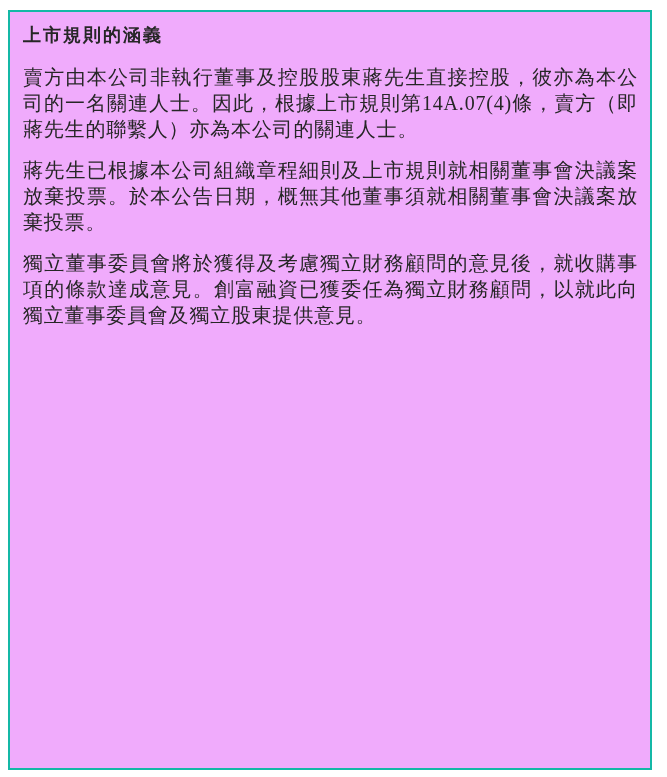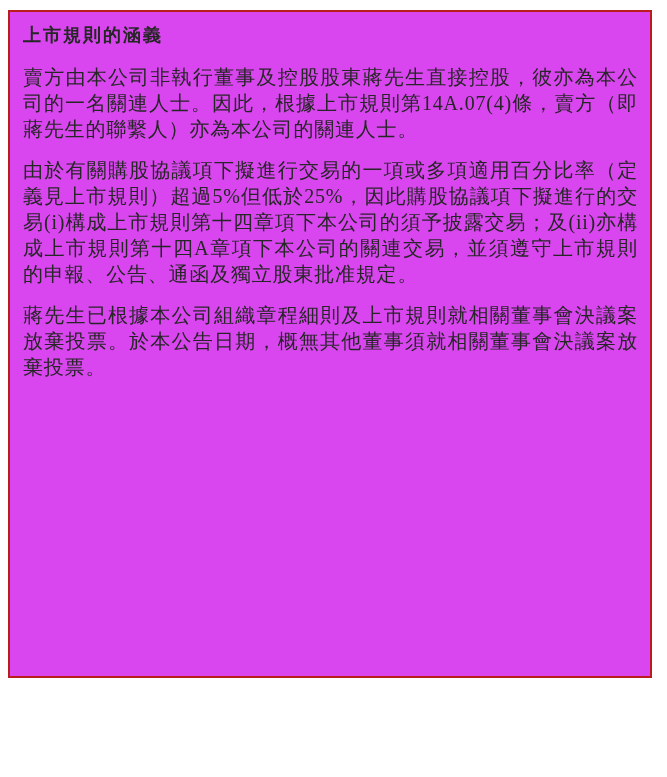--- a/index.html
+++ b/index.html
@@ -9,23 +9,23 @@
   }
   body {
     width: 667px;
     height: 777px;
     overflow: hidden;
     font-family: "Liberation Serif", "DejaVu Serif", serif;
   }
   .page-frame {
     box-sizing: border-box;
     margin: 10px 15px 0 8px;
-    height: 668px;
-    border: 2px solid #b91c1c;
-    background: #d946ef;
+    height: 760px;
+    border: 2px solid #14b8a6;
+    background: #f0abfc;
     padding: 10px 12px 0 13px;
     color: #262626;
   }
   .section-heading {
     font-size: 18px;
     line-height: 26px;
     font-weight: bold;
     margin: 0 0 16px 0;
     letter-spacing: 2px;
   }
@@ -42,19 +42,19 @@
   }
 </style>
 </head>
 <body>
 
 <div class="page-frame">
   <h1 class="section-heading">上市規則的涵義</h1>
 
   <p class="doc-paragraph">賣方由本公司非執行董事及控股股東蔣先生直接控股，彼亦為本公司的一名關連人士。因此，根據上市規則第14A.07(4)條，賣方（即蔣先生的聯繫人）亦為本公司的關連人士。</p>
 
-  <p class="doc-paragraph">由於有關購股協議項下擬進行交易的一項或多項適用百分比率（定義見上市規則）超過5%但低於25%，因此購股協議項下擬進行的交易(i)構成上市規則第十四章項下本公司的須予披露交易；及(ii)亦構成上市規則第十四A章項下本公司的關連交易，並須遵守上市規則的申報、公告、通函及獨立股東批准規定。</p>
 
   <p class="doc-paragraph">蔣先生已根據本公司組織章程細則及上市規則就相關董事會決議案放棄投票。於本公告日期，概無其他董事須就相關董事會決議案放棄投票。</p>
 
 
 
+  <p class="doc-paragraph">獨立董事委員會將於獲得及考慮獨立財務顧問的意見後，就收購事項的條款達成意見。創富融資已獲委任為獨立財務顧問，以就此向獨立董事委員會及獨立股東提供意見。</p>
 </div>
 
 </body></html>

